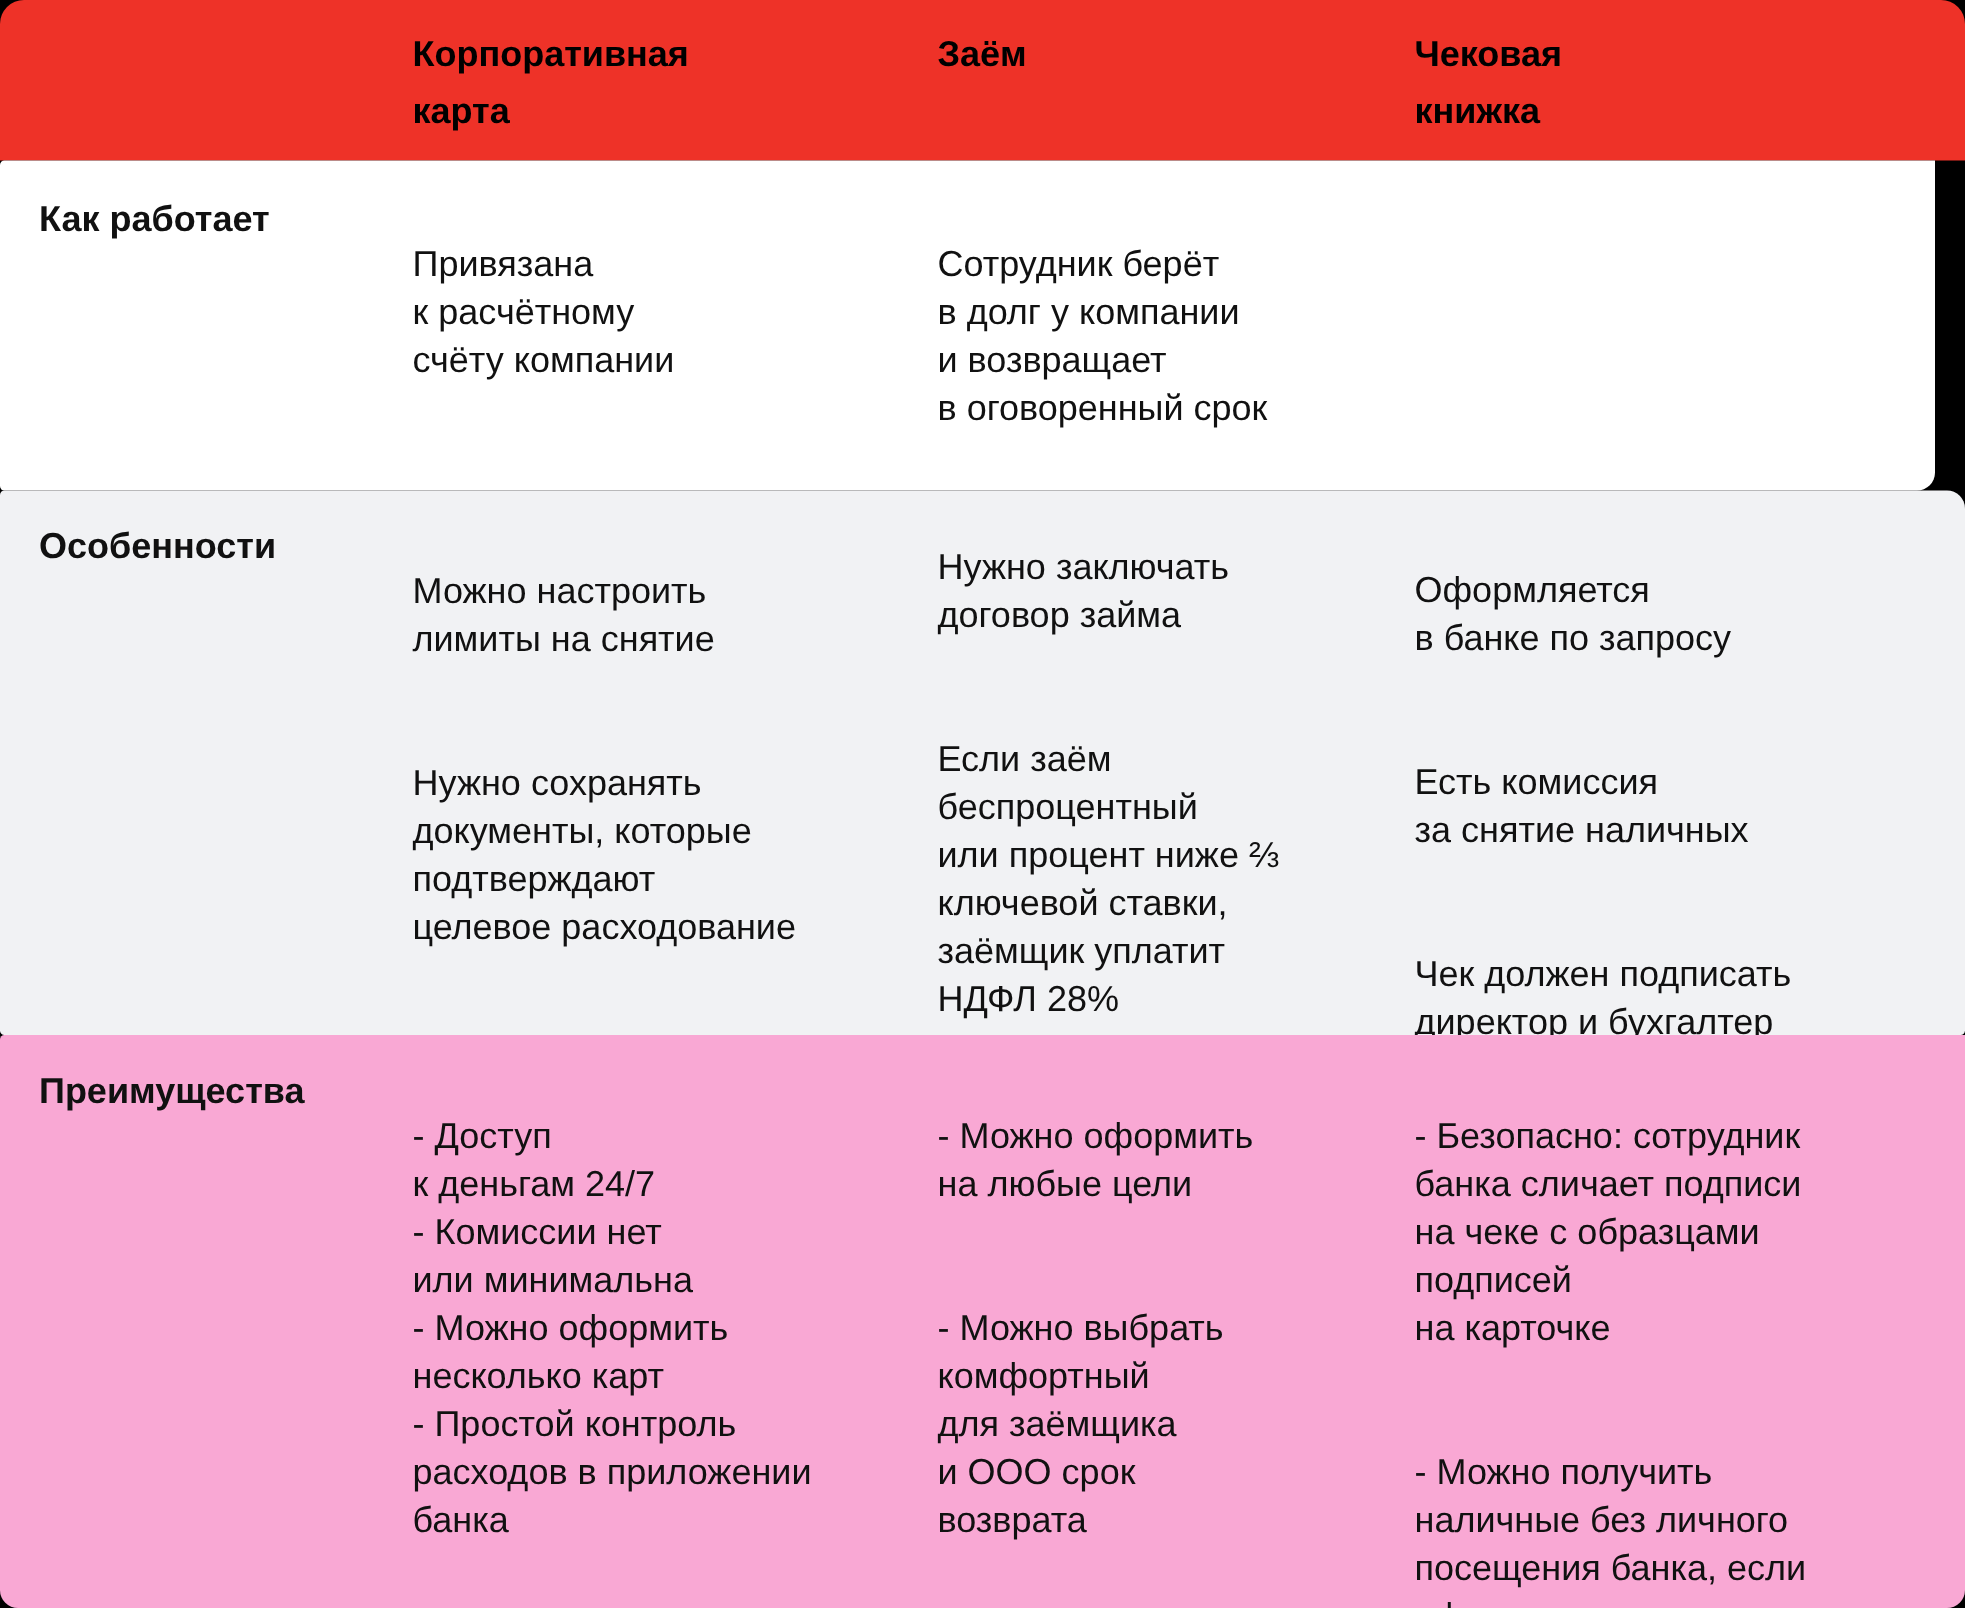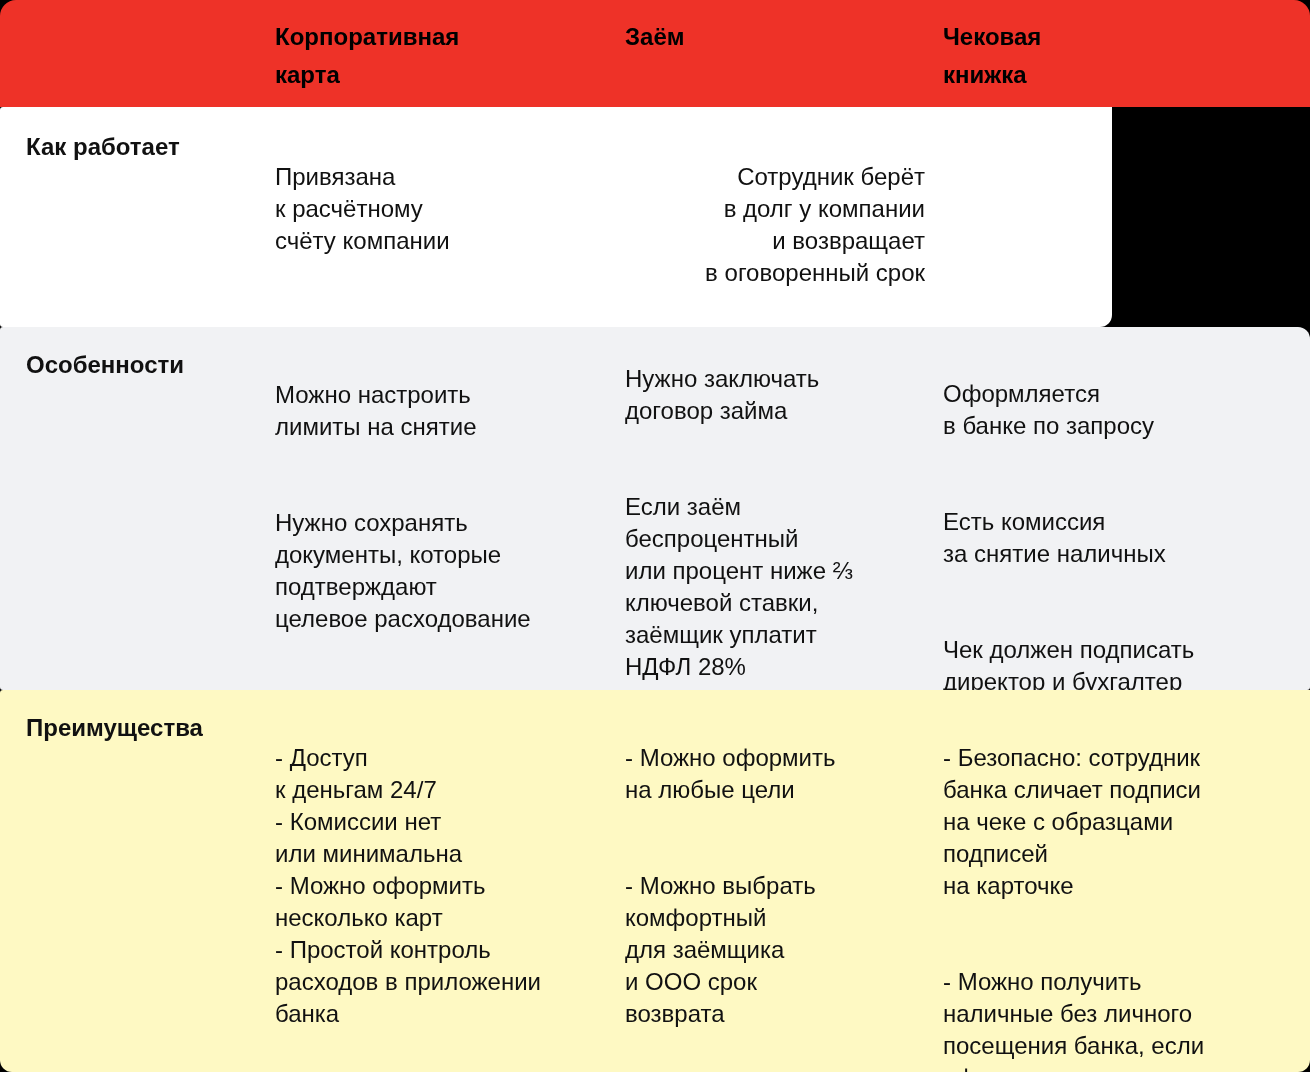--- a/index.html
+++ b/index.html
@@ -10,33 +10,33 @@
       color: #111111;
     }
     .table { position: relative; width: 1310px; height: 1072px; }
     .band { position: absolute; left: 0; }
     .header {
       top: 0; width: 1310px; height: 107px;
       background: #ee3228;
       border-radius: 16px 16px 0 0;
     }
     .row1 {
-      top: 107px; width: 1112px; height: 220px;
+      top: 107px; width: 1290px; height: 220px;
       background: #ffffff;
       border-radius: 3px 0 12px 3px;
     }
     .row2 {
       top: 327px; width: 1310px; height: 363px;
       background: #f1f2f4;
       border-radius: 3px 12px 3px 3px;
       padding-left: 28px;
     }
     .row3 {
       top: 690px; width: 1310px; height: 382px;
-      background: #fef9c3;
+      background: #f9a8d4;
       border-radius: 3px 0 12px 12px;
     }
     .cell {
       position: absolute;
       font-size: 24px;
       line-height: 32px;
       white-space: pre-line;
     }
     .head-cell {
       color: #000000;
@@ -66,21 +66,21 @@
 книжка</div>
   </div>
 
   <div class="band row1">
     <div class="cell row-label" style="top:24px;">Как работает</div>
     <div class="cell c1" style="top:22px;">
       <div class="para">Привязана
 к расчётному
 счёту компании</div>
     </div>
-    <div class="cell c2" style="top:22px;text-align:right;">
+    <div class="cell c2" style="top:22px;">
       <div class="para">Сотрудник берёт
 в долг у компании
 и возвращает
 в оговоренный срок</div>
     </div>
   </div>
 
   <div class="band row2">
     <div class="cell row-label" style="top:22px;">Особенности</div>
     <div class="cell c1" style="top:20px;">

